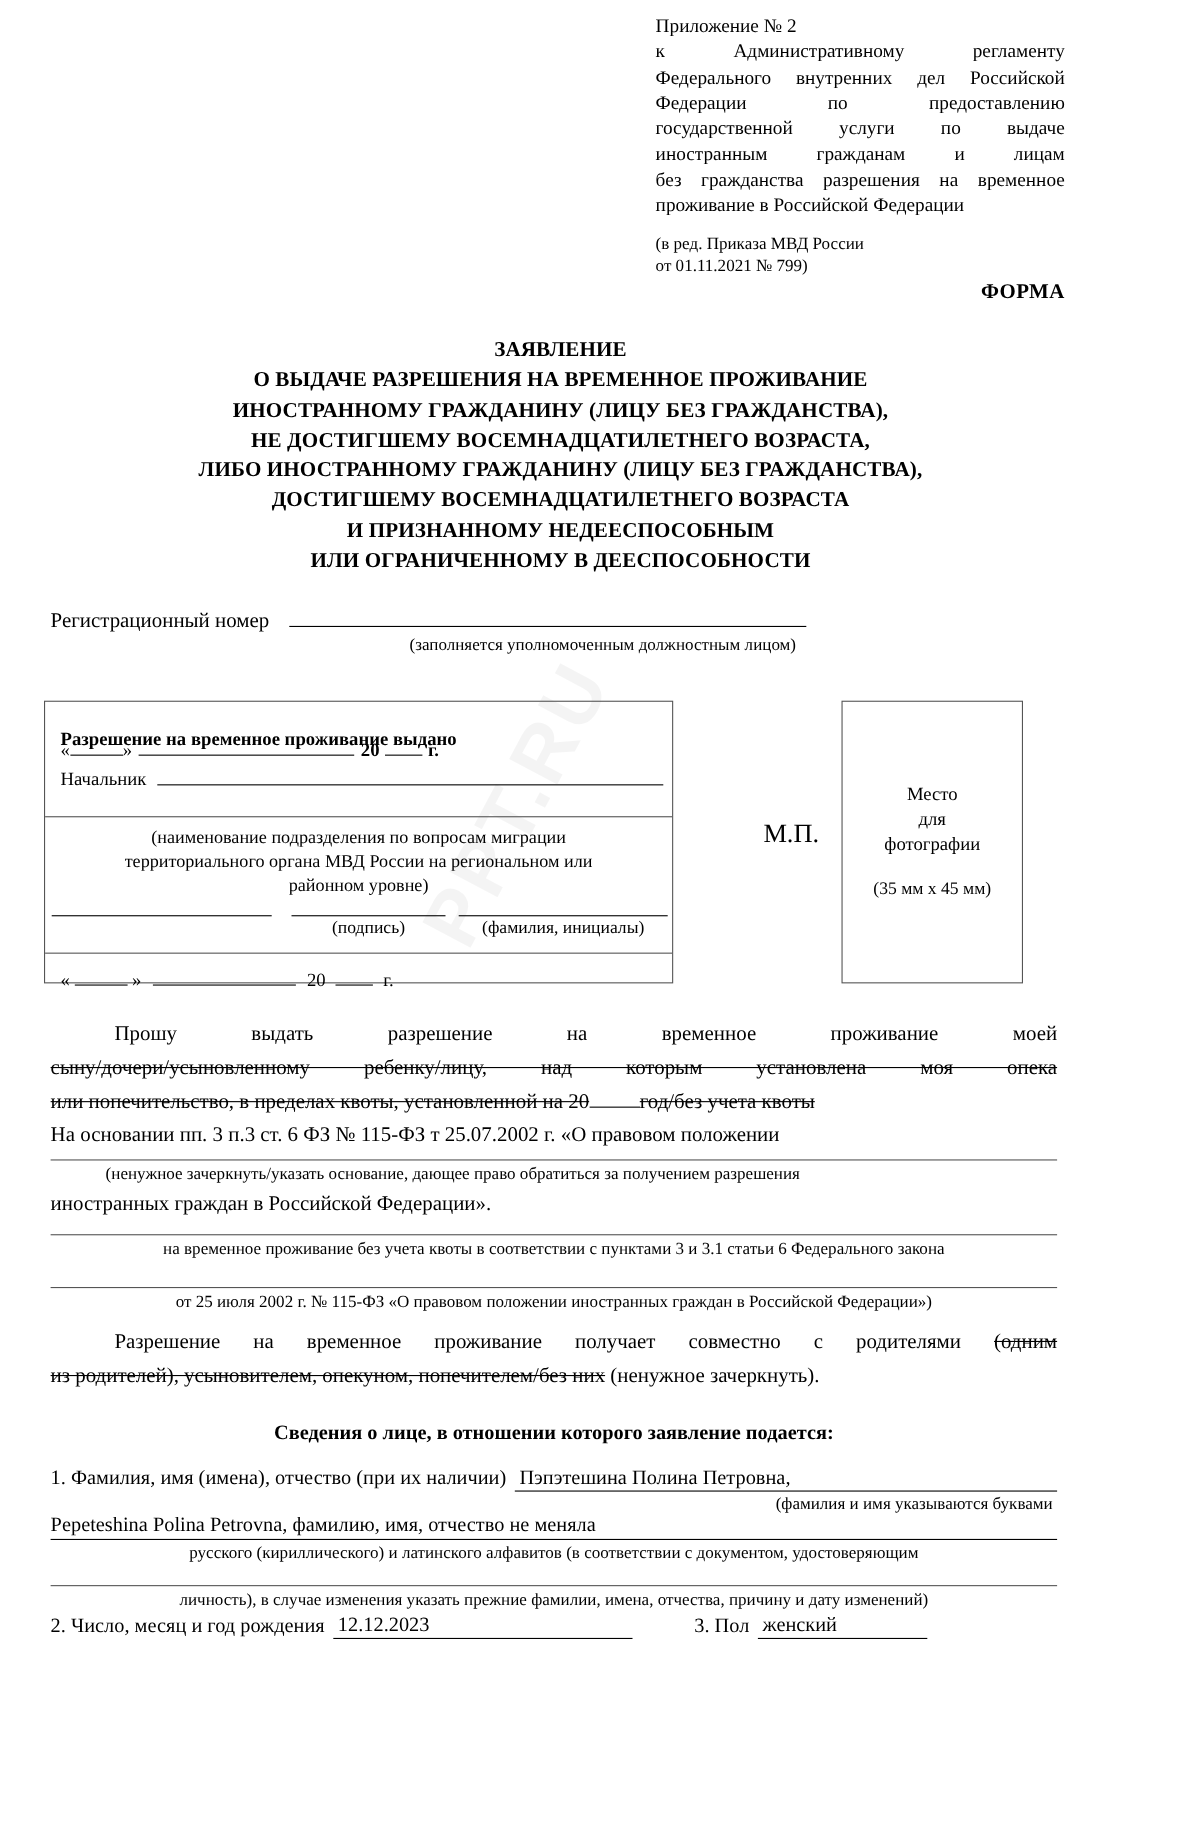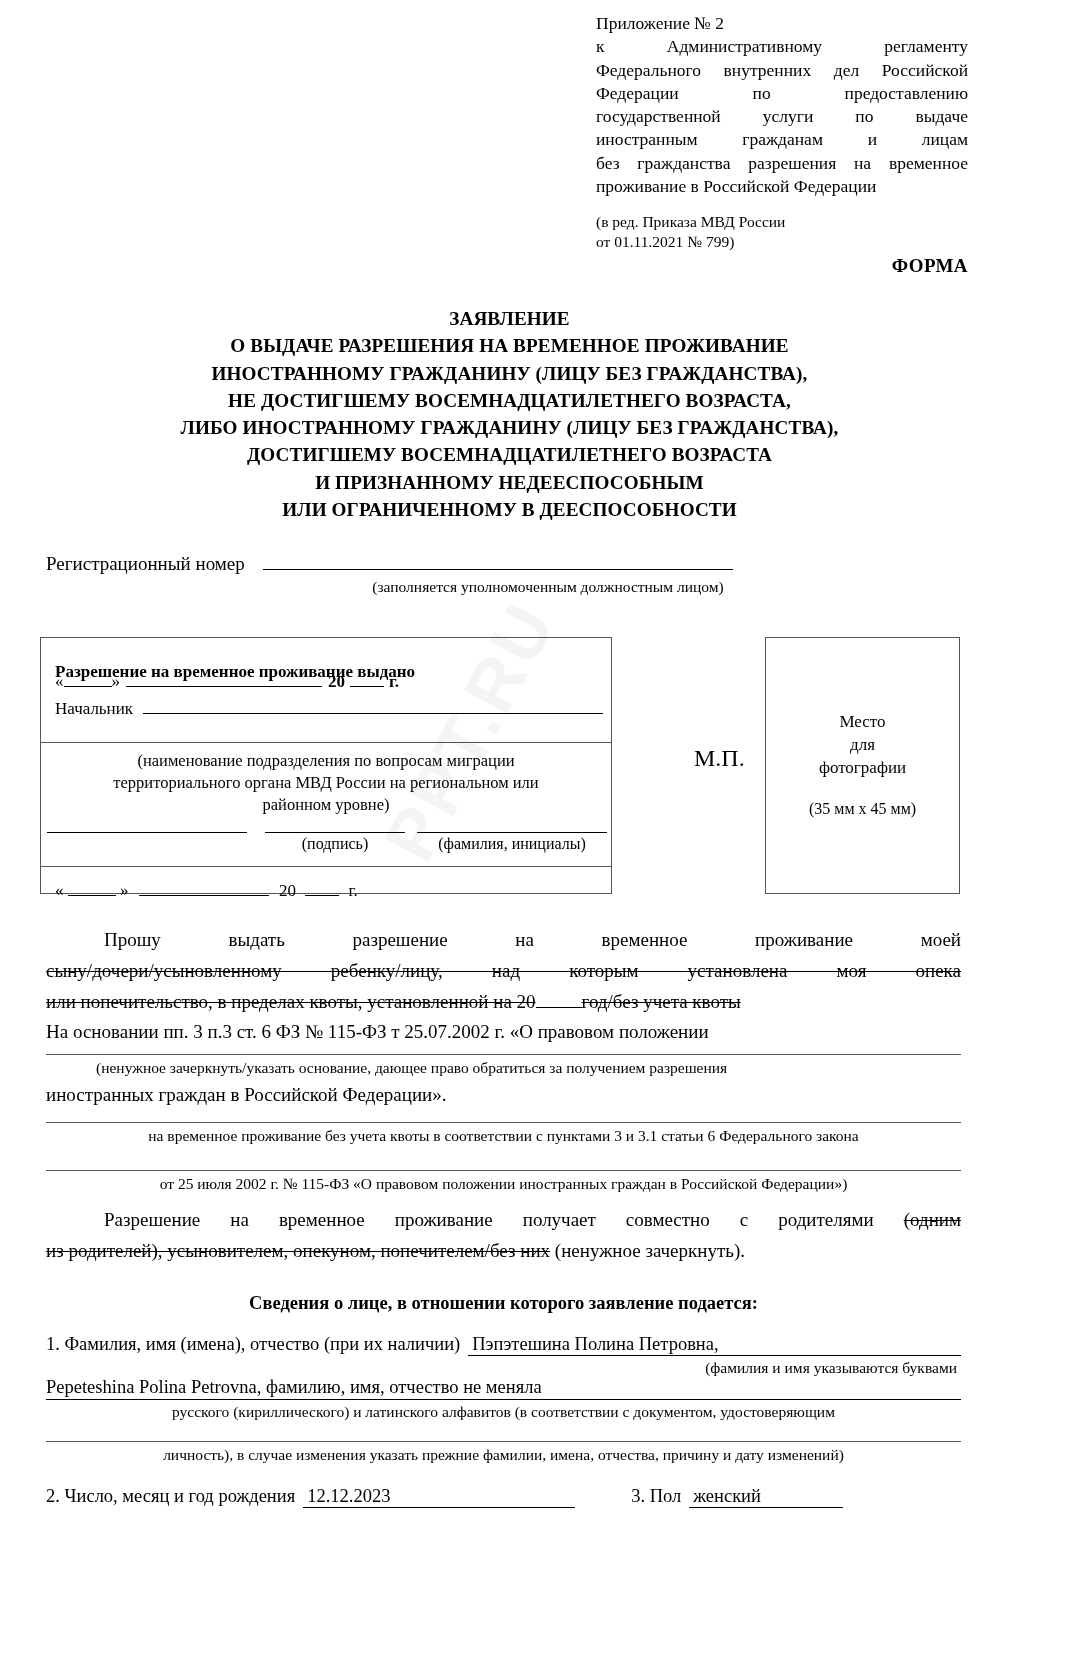--- a/index.html
+++ b/index.html
@@ -193,21 +193,21 @@
     left: 694px;
     top: 745px;
     font-size: 24px;
   }
 
   
   .photo-box {
     position: absolute;
     left: 765px;
     top: 637px;
-    width: 195px;
+    width: 165px;
     height: 257px;
     border: 1.4px solid #555;
     box-sizing: border-box;
     display: flex;
     flex-direction: column;
     align-items: center;
     justify-content: center;
     font-size: 17px;
     line-height: 1.35;
     text-align: center;
@@ -283,23 +283,23 @@
     font-size: 18.5px;
     padding-bottom: 1px;
   }
   .pd-hint-center {
     text-align: center;
     font-size: 15.5px;
     padding-top: 3px;
   }
   .pd-last-row {
     display: flex;
-    align-items: flex-start;
+    align-items: center;
     font-size: 18.5px;
-    margin-top: 20px;
+    margin-top: 2px;
     white-space: nowrap;
   }
   .pd-dob-fill {
     flex: 0 0 268px;
     border-bottom: 1.2px solid #000;
     margin-left: 8px;
     padding-left: 4px;
   }
   .pd-sex-label { margin-left: 56px; }
   .pd-sex-fill {

